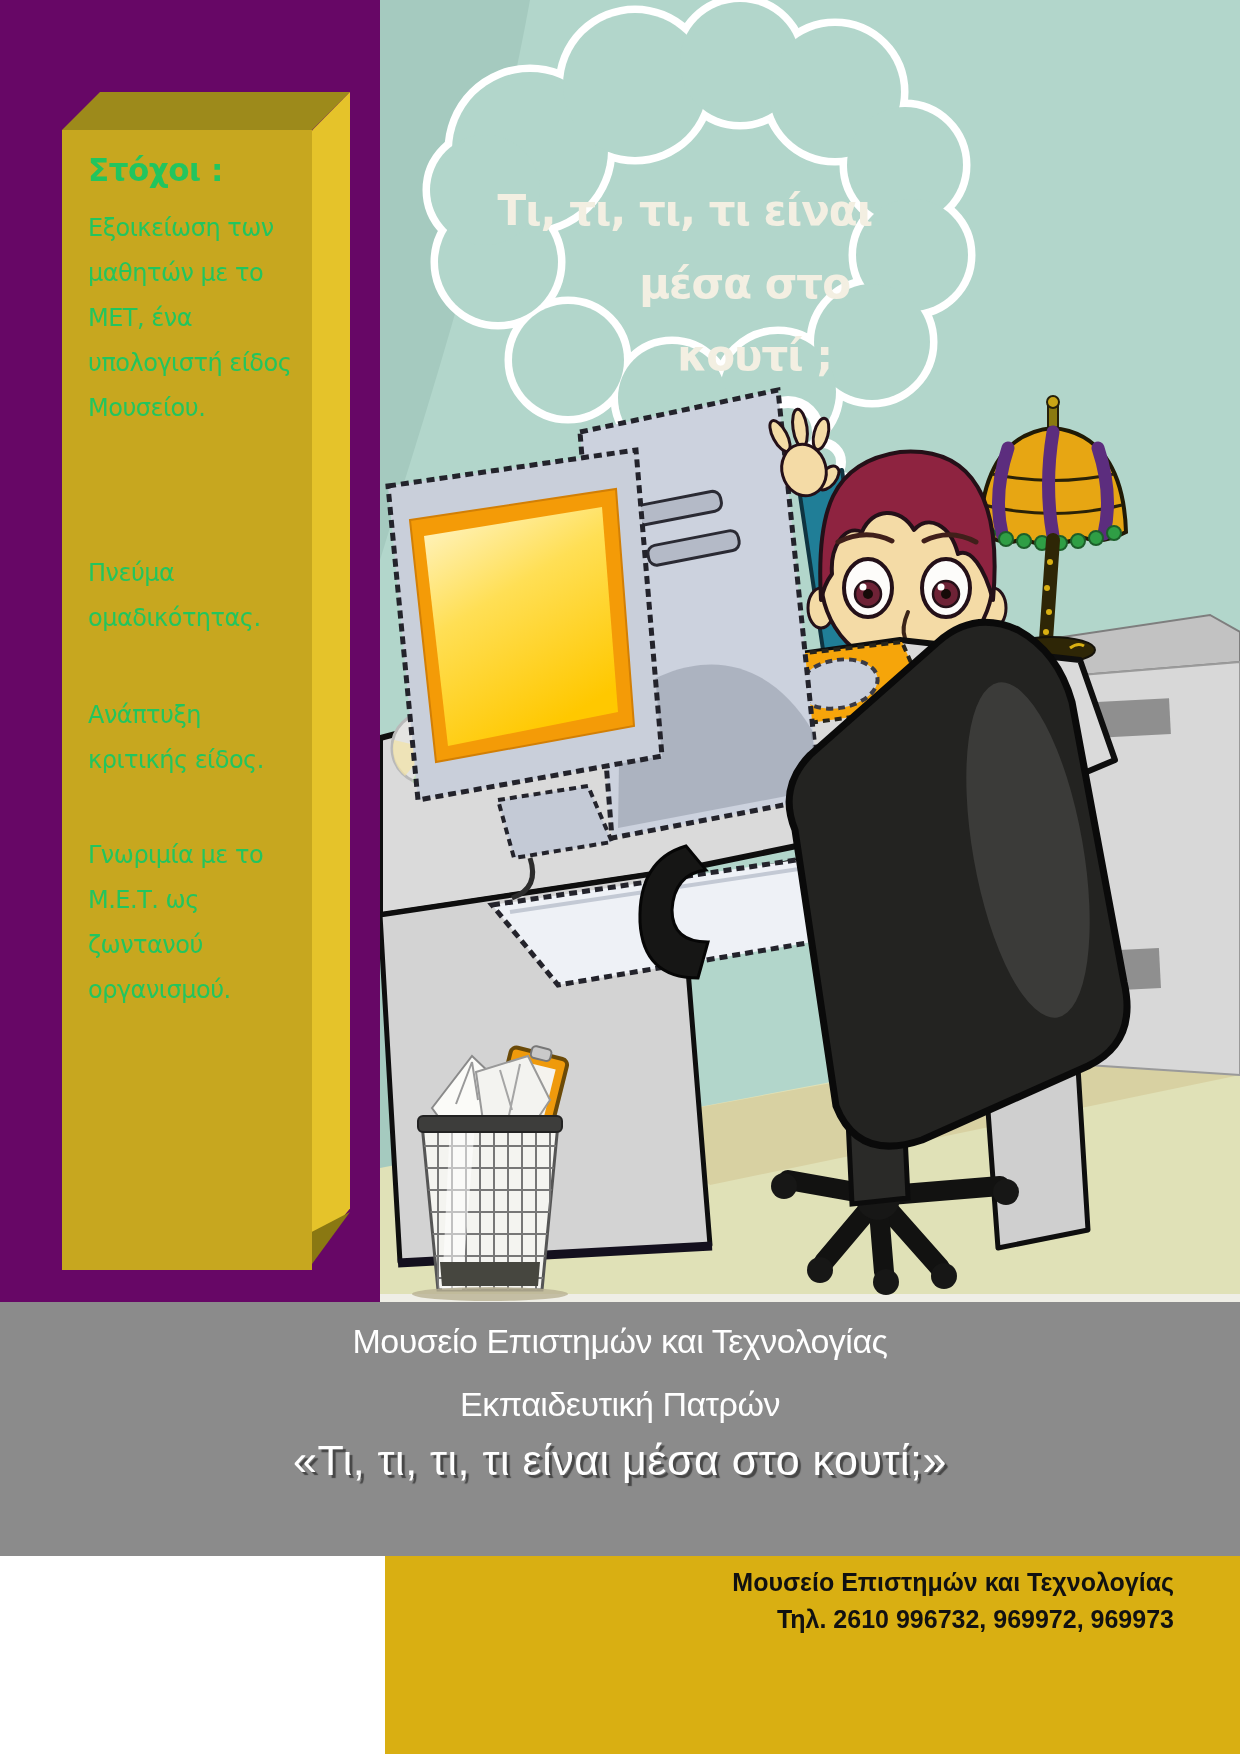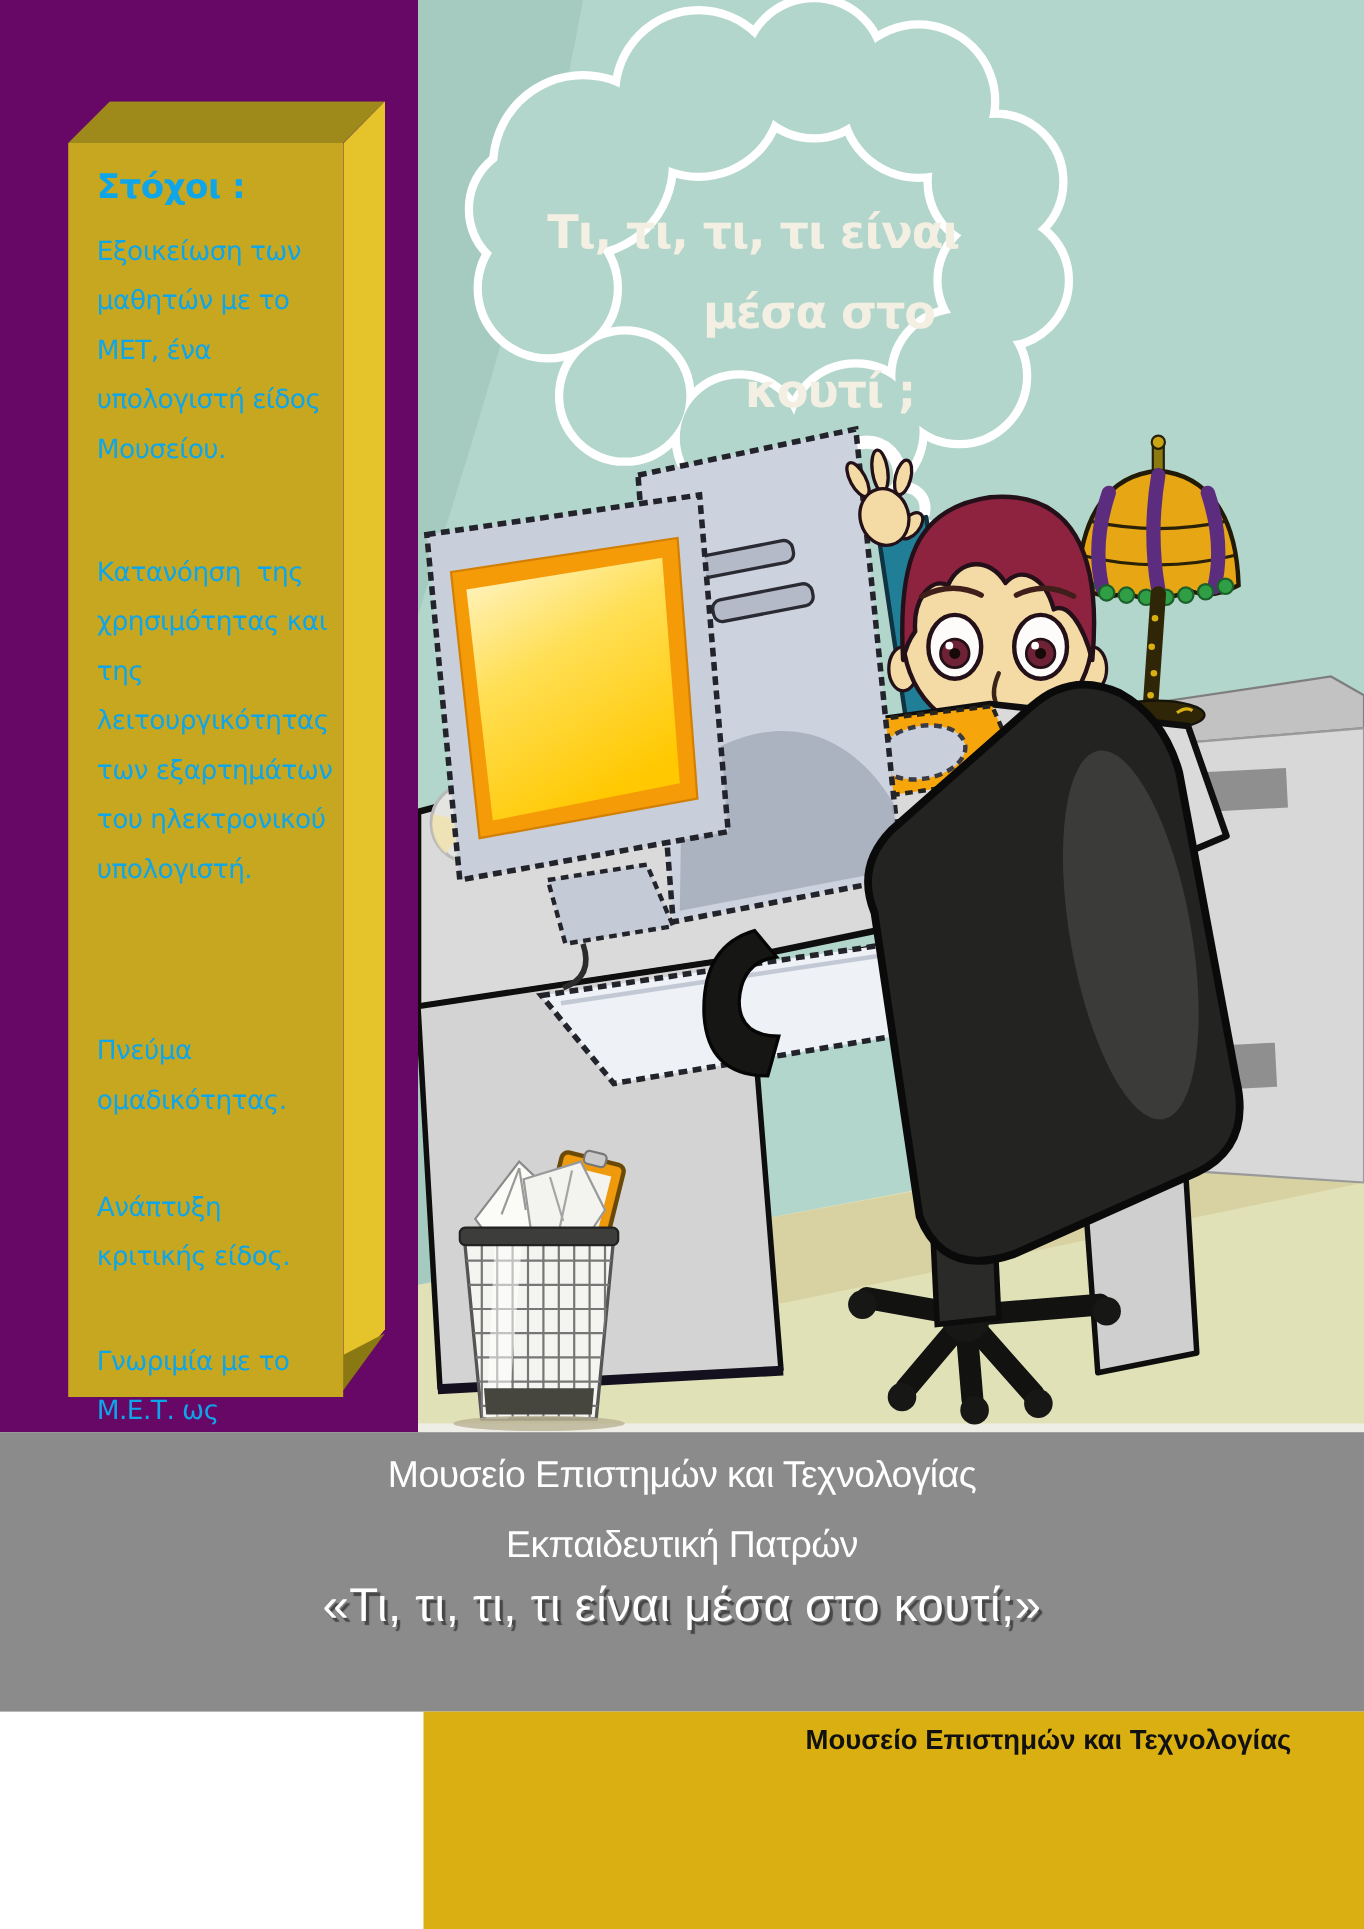--- a/index.html
+++ b/index.html
@@ -14,21 +14,21 @@
   
   .sidebar{position:absolute;left:0;top:0;width:380px;height:1302px;background:var(--purple)}
   .box-top{position:absolute;left:62px;top:92px;width:288px;height:38px;background:var(--goldBoxTop);
            clip-path:polygon(0 100%,13.2% 0,100% 0,86.8% 100%)}
   .box-right{position:absolute;left:312px;top:92px;width:38px;height:1163px;background:var(--goldBoxSide);
            clip-path:polygon(0 3.3%,100% 0,100% 96%,0 100%)}
   .box-corner{position:absolute;left:250px;top:1212px;width:100px;height:52px;background:#8a7812;
            clip-path:polygon(0 100%,100% 0,62% 100%)}
   .box-face{position:absolute;left:62px;top:130px;width:250px;height:1140px;background:var(--goldBox)}
   .goal-content{position:absolute;left:62px;top:130px;width:250px;box-sizing:border-box;
-           padding:22px 6px 0 26px;color:#0ea5e9}
+           padding:22px 6px 0 26px;color:#22c55e}
   .goal-title{font-size:31px;font-weight:bold;margin:0 0 18px 0;letter-spacing:-.5px}
   .goal-p{font-size:24px;line-height:45px;margin:0;letter-spacing:-.5px;white-space:pre-wrap}
   
   .scene{position:absolute;left:380px;top:0;width:860px;height:1302px;display:block}
   .f-wall{fill:var(--teal)} .f-wallshade{fill:var(--tealShade)}
   .f-floor{fill:var(--floor)} .f-floorshade{fill:var(--floorShade)}
   .f-desk{fill:#dadada} .f-sweater{fill:var(--sweater)} .f-skin{fill:var(--skin)} .f-hair{fill:var(--hair)}
   .bubble-txt{font-family:"DejaVu Sans",sans-serif;font-weight:600;font-size:42px;fill:#f3efe2;letter-spacing:-1px}
   
   .band{position:absolute;left:0;top:1302px;width:1240px;height:254px;background:var(--gray);
@@ -52,21 +52,20 @@
 <div class="poster">
 
   <div class="sidebar">
     <div class="box-top"></div>
     <div class="box-right"></div>
     <div class="box-corner"></div>
     <div class="box-face"></div>
     <div class="goal-content">
       <div class="goal-title">Στόχοι :</div>
       <p class="goal-p">Εξοικείωση των μαθητών με το ΜΕΤ, ένα υπολογιστή είδος Μουσείου.</p>
-      <p class="goal-p" style="margin-top:67px">Κατανόηση  της χρησιμότητας και της λειτουργικότητας των εξαρτημάτων του ηλεκτρονικού υπολογιστή.</p>
       <p class="goal-p" style="margin-top:120px">Πνεύμα ομαδικότητας.</p>
       <p class="goal-p" style="margin-top:52px">Ανάπτυξη κριτικής είδος.</p>
       <p class="goal-p" style="margin-top:50px">Γνωριμία με το Μ.Ε.Τ. ως ζωντανού οργανισμού.</p>
     </div>
   </div>
 
   <svg class="scene" viewBox="0 0 860 1302">
     <defs>
       <linearGradient id="g-screen" x1="0" y1="0" x2="0.5" y2="1">
         <stop offset="0" stop-color="#fff6d0"></stop>
@@ -283,15 +282,16 @@
   </svg>
 
   <div class="band">
     <div class="band-t1">Μουσείο Επιστημών και Τεχνολογίας</div>
     <div class="band-t2">Εκπαιδευτική Πατρών</div>
     <div class="band-big">«Τι, τι, τι, τι είναι μέσα στο κουτί;»</div>
   </div>
 
   <div class="contact-block">
     <div>Μουσείο Επιστημών και Τεχνολογίας</div>
+    <div>Τηλ. 2610 996732, 969972, 969973</div>
   </div>
 
 </div>
 
 </body></html>

